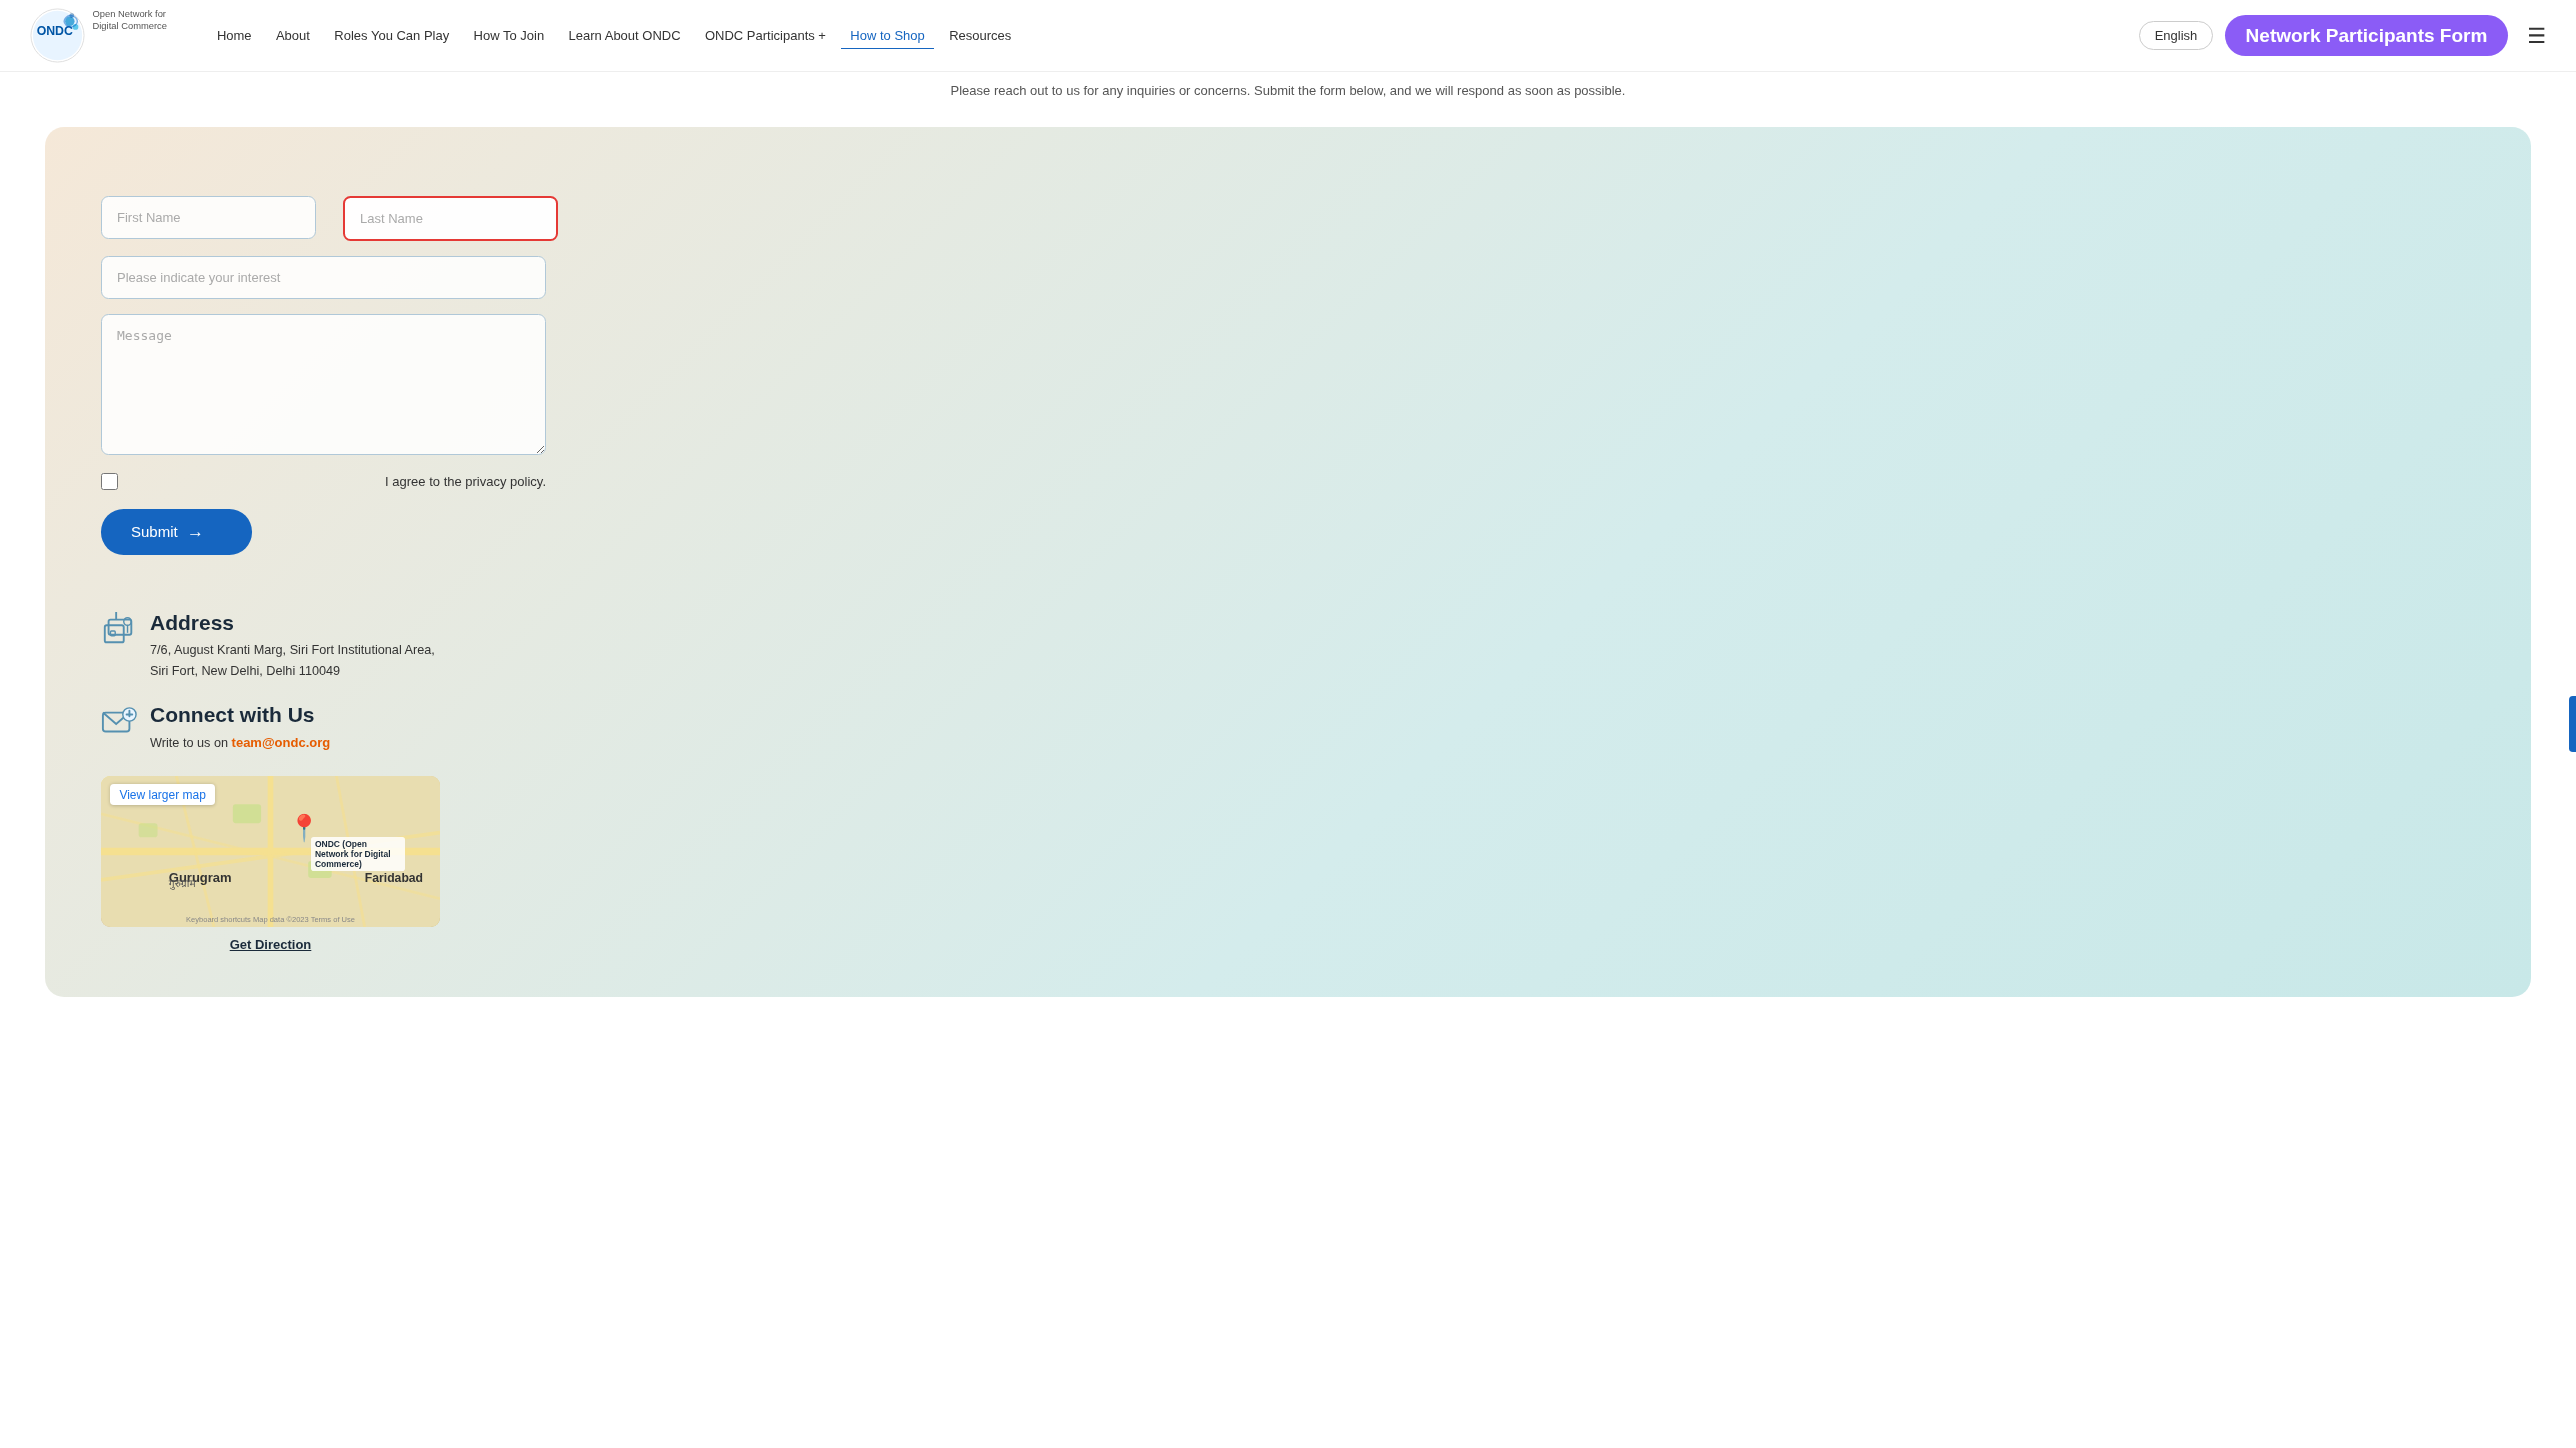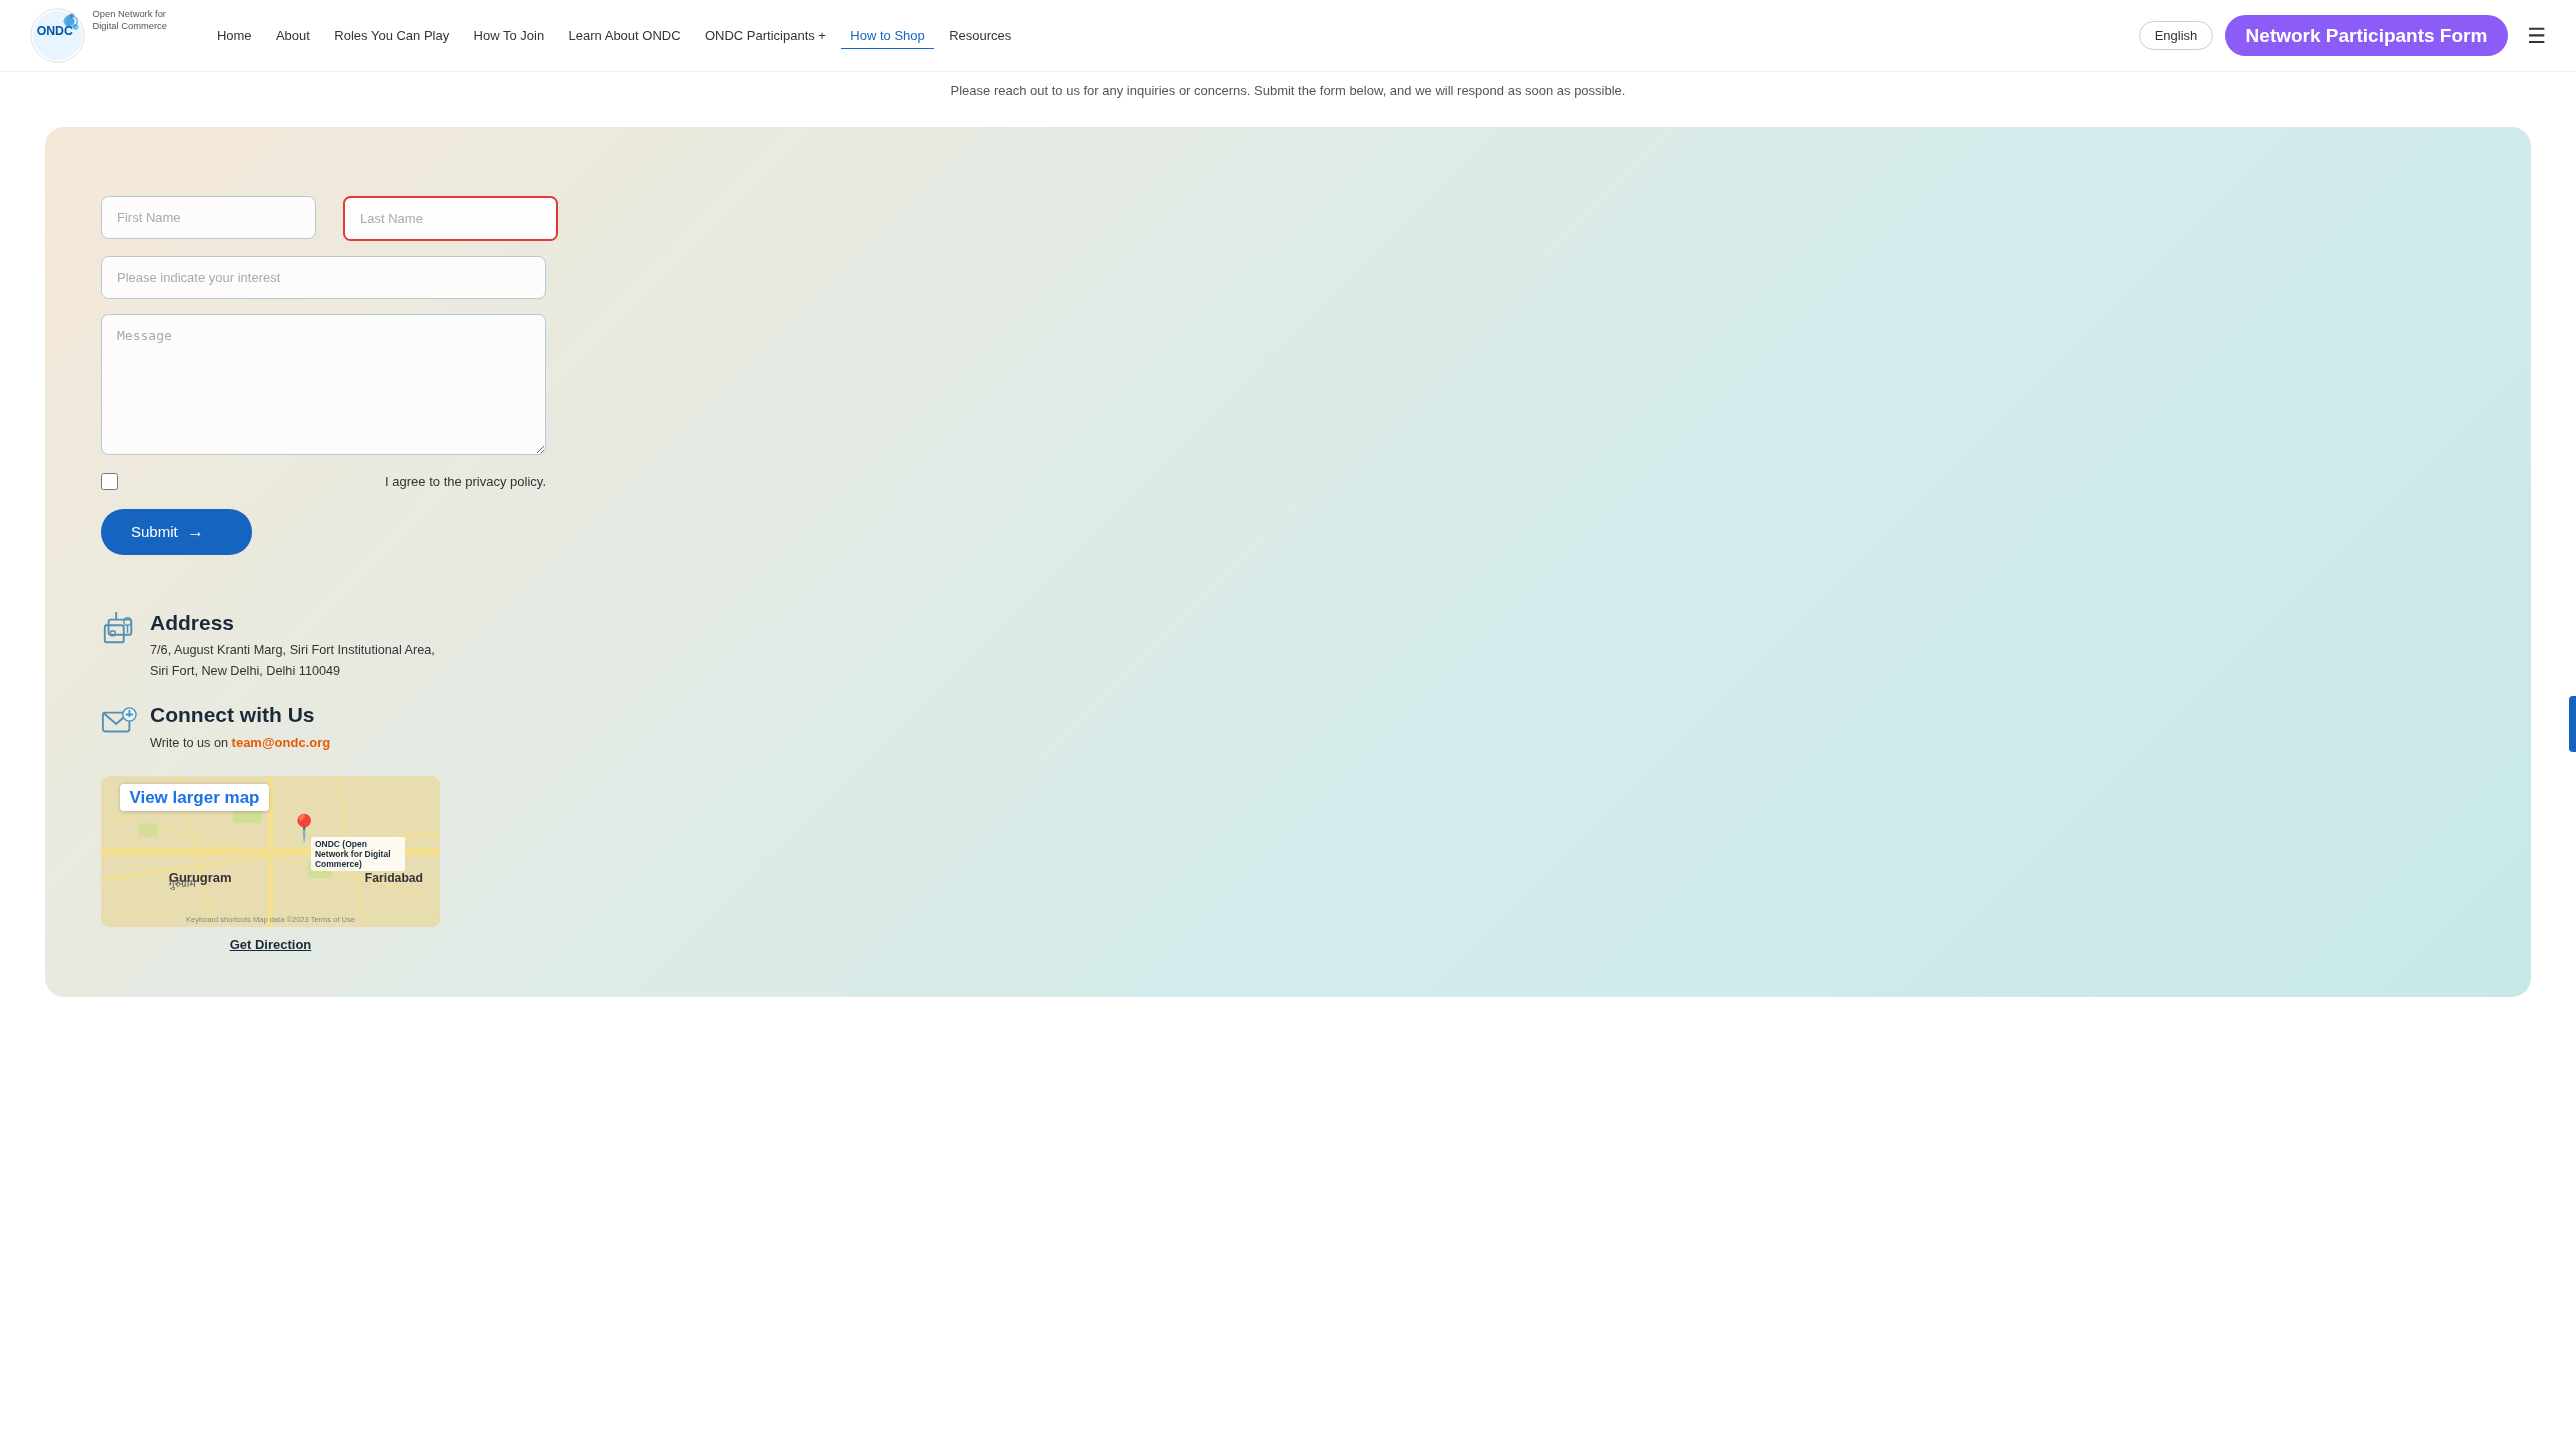--- a/index.html
+++ b/index.html
@@ -85,22 +85,22 @@
       width: 100%; height: 151px; background: #e8e0c8; position: relative;
     }
     .map-placeholder {
       width: 100%; height: 100%; position: relative;
       background: linear-gradient(135deg, #f0e68c 0%, #d2b48c 30%, #e8d5a0 60%, #c8b870 100%);
     }
     .map-roads {
       position: absolute; top: 0; left: 0; width: 100%; height: 100%;
     }
     .map-overlay-btn {
-      position: absolute; top: 7.5px; left: 19px; background: #fff; border-radius: 3.8px;
-      padding: 3.8px 9.4px; font-size: 17px; color: #1a73e8; font-weight: 700;
+      position: absolute; top: 7.5px; left: 9px; background: #fff; border-radius: 3.8px;
+      padding: 3.8px 9.4px; font-size: 12px; color: #1a73e8; font-weight: 400;
       box-shadow: 0 0.9px 3.8px rgba(0,0,0,0.2); cursor: pointer;
     }
     .map-marker {
       position: absolute; top: 45%; left: 60%; transform: translate(-50%, -100%);
       font-size: 26px; color: #e53935;
     }
     .map-label {
       position: absolute; top: 40%; left: 62%; font-size: 8.5px; color: #1a2a3a;
       background: rgba(255,255,255,0.85); padding: 1.9px 3.8px; border-radius: 2.8px;
       max-width: 94px; font-weight: 600; line-height: 1.2;

